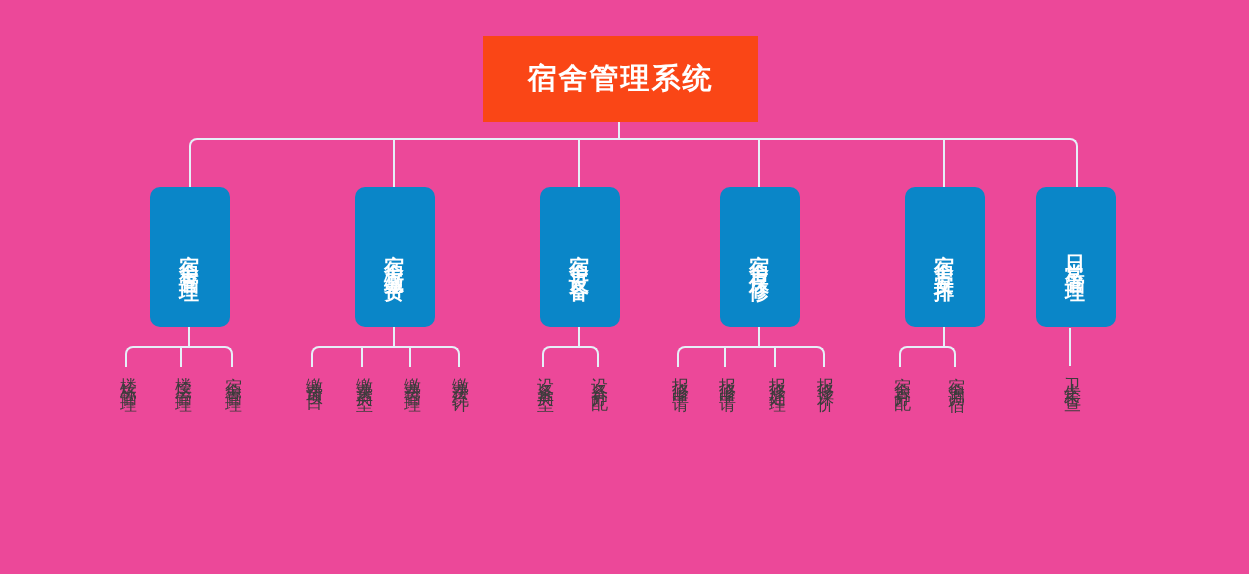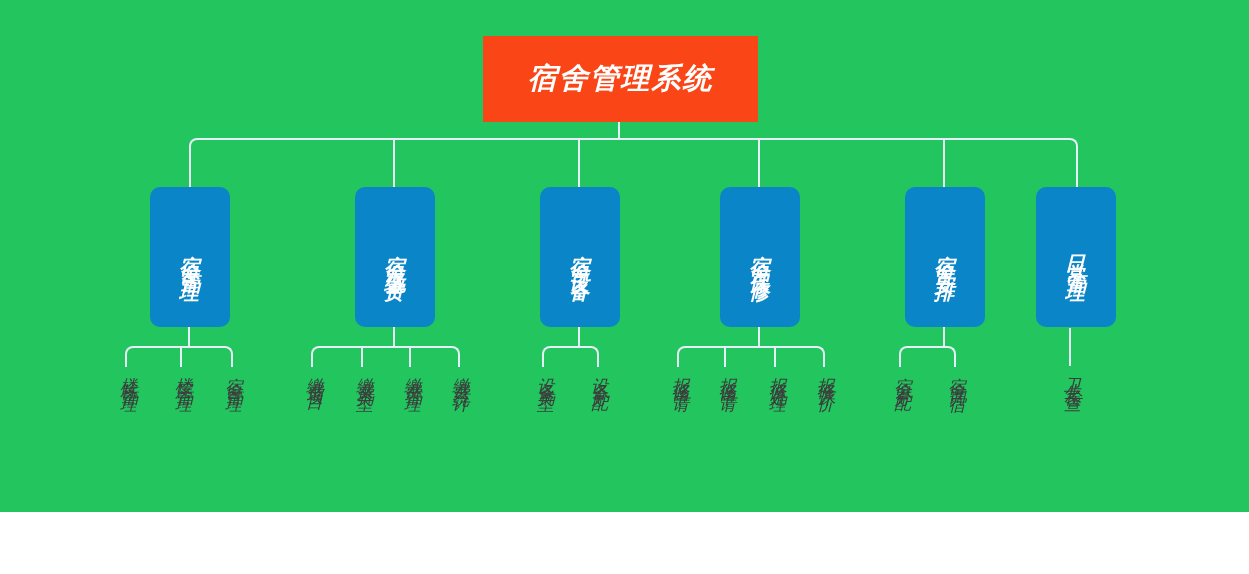--- a/index.html
+++ b/index.html
@@ -1,16 +1,16 @@
 <!DOCTYPE html>
 <html style="--root-bg: #FA4616; --node-bg: #0A86C8; --line: #E6EFF8; --leaf-text: #3C3C3C;"><head>
 <meta charset="utf-8">
 <style>
   html,body { margin:0; padding:0; background:#ffffff; font-family:"Liberation Sans","DejaVu Sans",sans-serif; }
-  .canvas { position:relative; width:1249px; height:512px; background:#22c55e; overflow:hidden;font-style:italic; }
+  .canvas { position:relative; width:1249px; height:574px; background:#ec4899; overflow:hidden; }
 
   
   .root-node {
     position:absolute; left:483px; top:36px; width:275px; height:86px;
     background:var(--root-bg,#FA4616); color:#ffffff;
     display:flex; align-items:center; justify-content:center;
     font-size:29px; font-weight:bold; letter-spacing:2px;
   }
 
   

